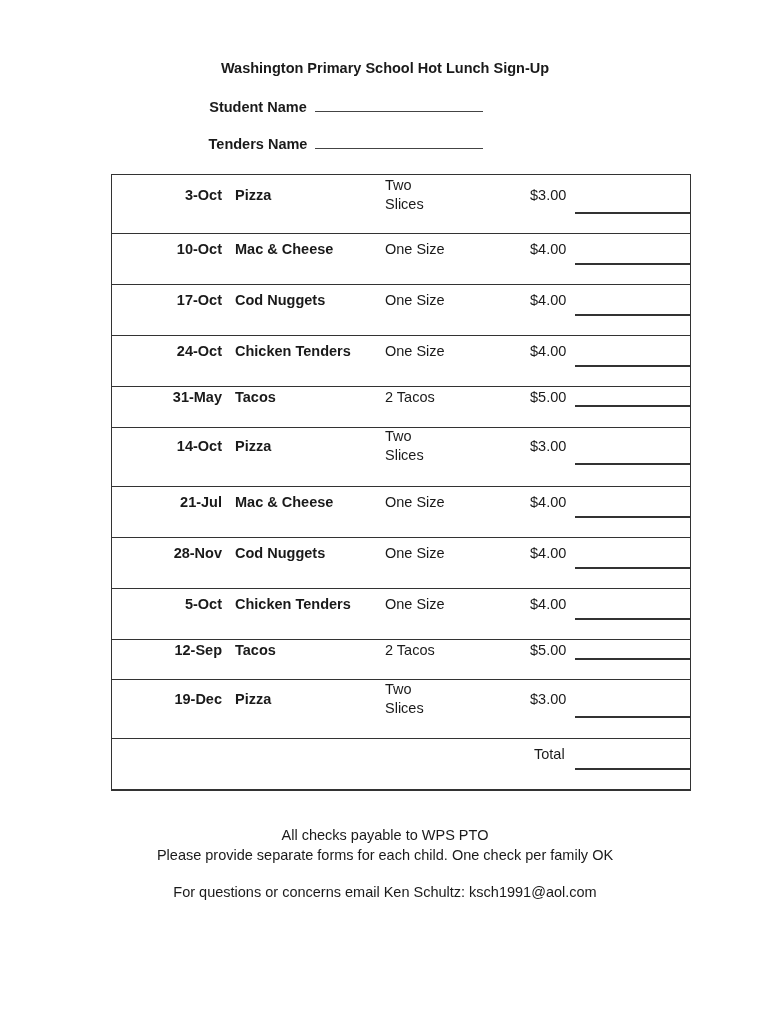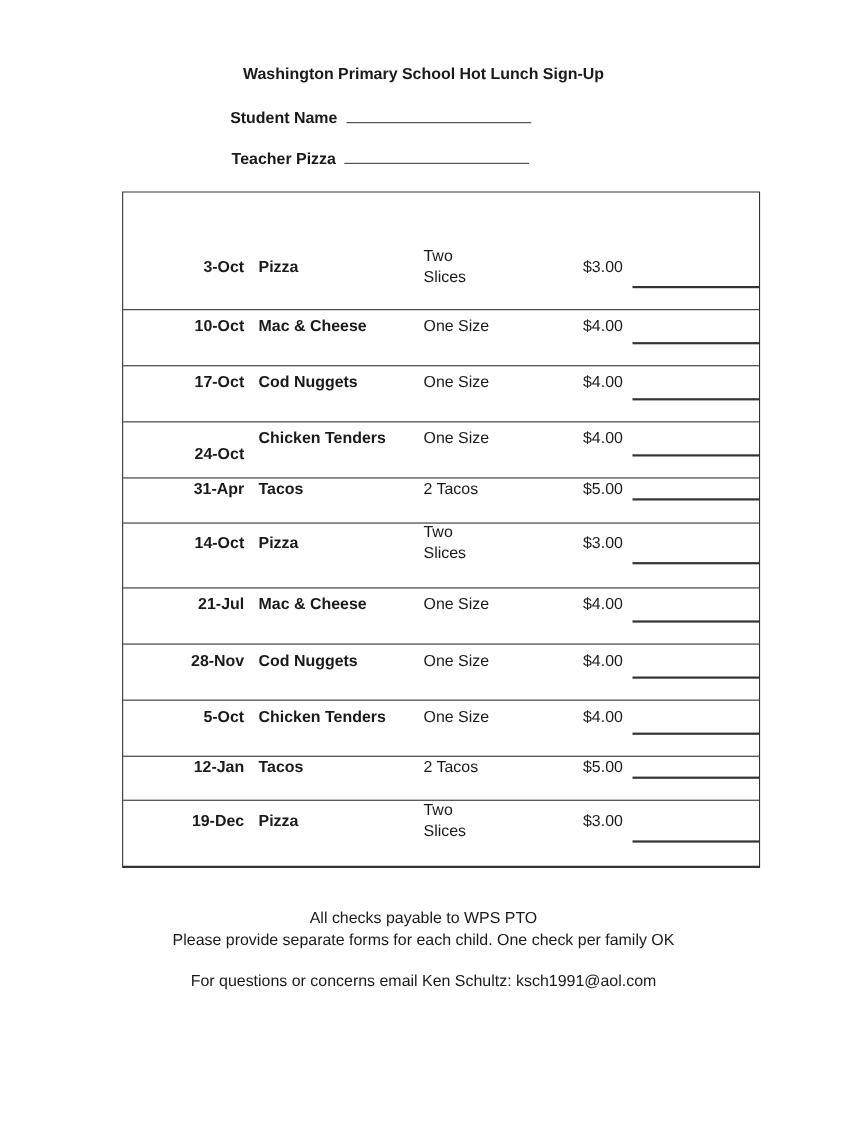--- a/index.html
+++ b/index.html
@@ -23,27 +23,27 @@
 </head>
 <body>
 
 <div class="title">Washington Primary School Hot Lunch Sign-Up</div>
 
 <div class="name-line" style="top:97px;">
   <span>Student Name</span>
   <span class="blank"></span>
 </div>
 <div class="name-line" style="top:134px;">
-  <span>Teacher Pizza</span>
+  <span>Tenders Name</span>
   <span class="blank"></span>
 </div>
 
 <div class="table">
 
-  <div class="row" style="height:59px;margin-top:48px;">
+  <div class="row" style="height:59px;">
     <span class="cell date" style="top:11px;">3-Oct</span>
     <span class="cell item" style="top:11px;">Pizza</span>
     <span class="cell size" style="top:1px;"><span>Two</span><br><span>Slices</span></span>
     <span class="cell price" style="top:11px;">$3.00</span>
     <div class="blank-line" style="top:37px;"></div>
   </div>
 
   <div class="row" style="height:51px;text-decoration:underline;">
     <span class="cell date" style="top:6px;">10-Oct</span>
     <span class="cell item" style="top:6px;">Mac &amp; Cheese</span>
@@ -54,29 +54,29 @@
 
   <div class="row" style="height:51px;">
     <span class="cell date" style="top:6px;">17-Oct</span>
     <span class="cell item" style="top:6px;">Cod Nuggets</span>
     <span class="cell size" style="top:6px;">One Size</span>
     <span class="cell price" style="top:6px;">$4.00</span>
     <div class="blank-line" style="top:29px;"></div>
   </div>
 
   <div class="row" style="height:51px;">
-    <span class="cell date" style="top:20px;">24-Oct</span>
+    <span class="cell date" style="top:6px;">24-Oct</span>
     <span class="cell item" style="top:6px;">Chicken Tenders</span>
     <span class="cell size" style="top:6px;">One Size</span>
     <span class="cell price" style="top:6px;">$4.00</span>
     <div class="blank-line" style="top:29px;"></div>
   </div>
 
   <div class="row" style="height:41px;">
-    <span class="cell date" style="top:1px;">31-Apr</span>
+    <span class="cell date" style="top:1px;">31-May</span>
     <span class="cell item" style="top:1px;">Tacos</span>
     <span class="cell size" style="top:1px;">2 Tacos</span>
     <span class="cell price" style="top:1px;">$5.00</span>
     <div class="blank-line" style="top:18px;"></div>
   </div>
 
 
   <div class="row" style="height:59px;">
     <span class="cell date" style="top:9px;">14-Oct</span>
     <span class="cell item" style="top:9px;">Pizza</span>
@@ -103,34 +103,38 @@
 
   <div class="row" style="height:51px;">
     <span class="cell date" style="top:6px;">5-Oct</span>
     <span class="cell item" style="top:6px;">Chicken Tenders</span>
     <span class="cell size" style="top:6px;">One Size</span>
     <span class="cell price" style="top:6px;">$4.00</span>
     <div class="blank-line" style="top:29px;"></div>
   </div>
 
   <div class="row" style="height:40px;">
-    <span class="cell date" style="top:1px;">12-Jan</span>
+    <span class="cell date" style="top:1px;">12-Sep</span>
     <span class="cell item" style="top:1px;">Tacos</span>
     <span class="cell size" style="top:1px;">2 Tacos</span>
     <span class="cell price" style="top:1px;">$5.00</span>
     <div class="blank-line" style="top:18px;"></div>
   </div>
 
   <div class="row" style="height:59px;">
     <span class="cell date" style="top:10px;">19-Dec</span>
     <span class="cell item" style="top:10px;">Pizza</span>
     <span class="cell size" style="top:0px;"><span>Two</span><br><span>Slices</span></span>
     <span class="cell price" style="top:10px;">$3.00</span>
     <div class="blank-line" style="top:36px;"></div>
   </div>
 
+  <div class="row" style="height:50px;">
+    <span class="cell" style="top:6px; left:422px;">Total</span>
+    <div class="blank-line" style="top:29px;"></div>
+  </div>
 </div>
 
 <div class="footer" style="top:827px;">
   <span>All checks payable to</span> <b>WPS PTO</b>
 </div>
 <div class="footer" style="top:847px;">Please provide separate forms for each child. One check per family OK</div>
 <div class="footer" style="top:884px;">For questions or concerns email Ken Schultz: ksch1991@aol.com</div>
 
 </body></html>

